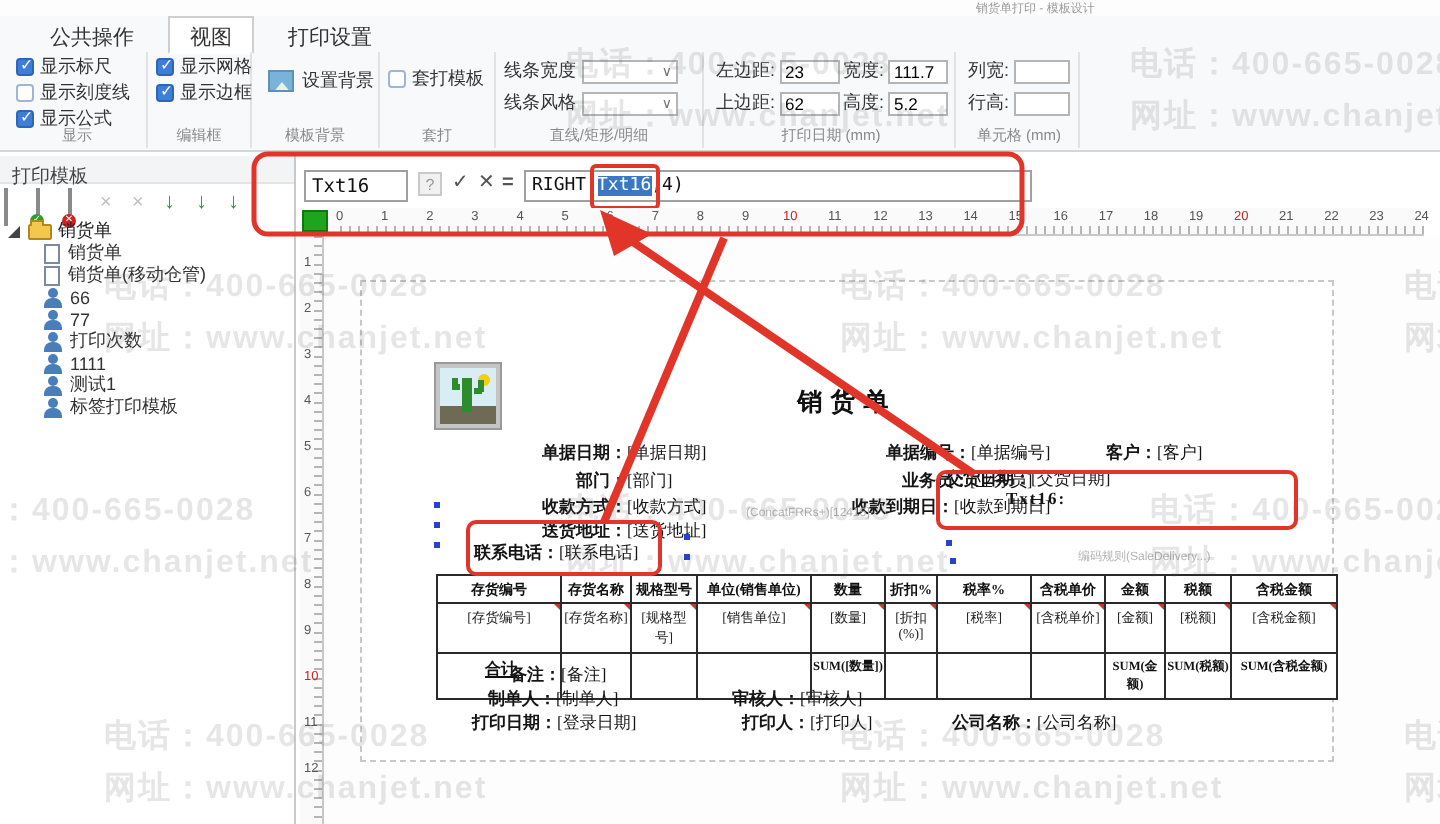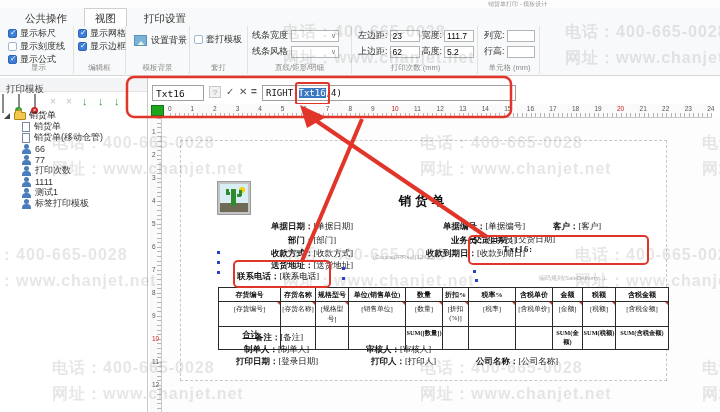--- a/index.html
+++ b/index.html
@@ -181,21 +181,21 @@
           <input class="inp" value="23" style="">
           <span>宽度:</span>
           <input class="inp" value="111.7" style="">
         </div>
         <div class="inprow">
           <span>上边距:</span>
           <input class="inp" value="62" style="">
           <span>高度:</span>
           <input class="inp" value="5.2" style="">
         </div>
-        <div class="rglabel">打印次数 (mm)</div>
+        <div class="rglabel">打印日期 (mm)</div>
       </div>
 
       <div class="rgroup" style="left:480px;width:60px;">
         <div class="inprow">
           <span>列宽:</span>
           <input class="inp" style="width: 28px;" value="">
         </div>
         <div class="inprow">
           <span>行高:</span>
           <input class="inp" style="width: 28px;" value="">

